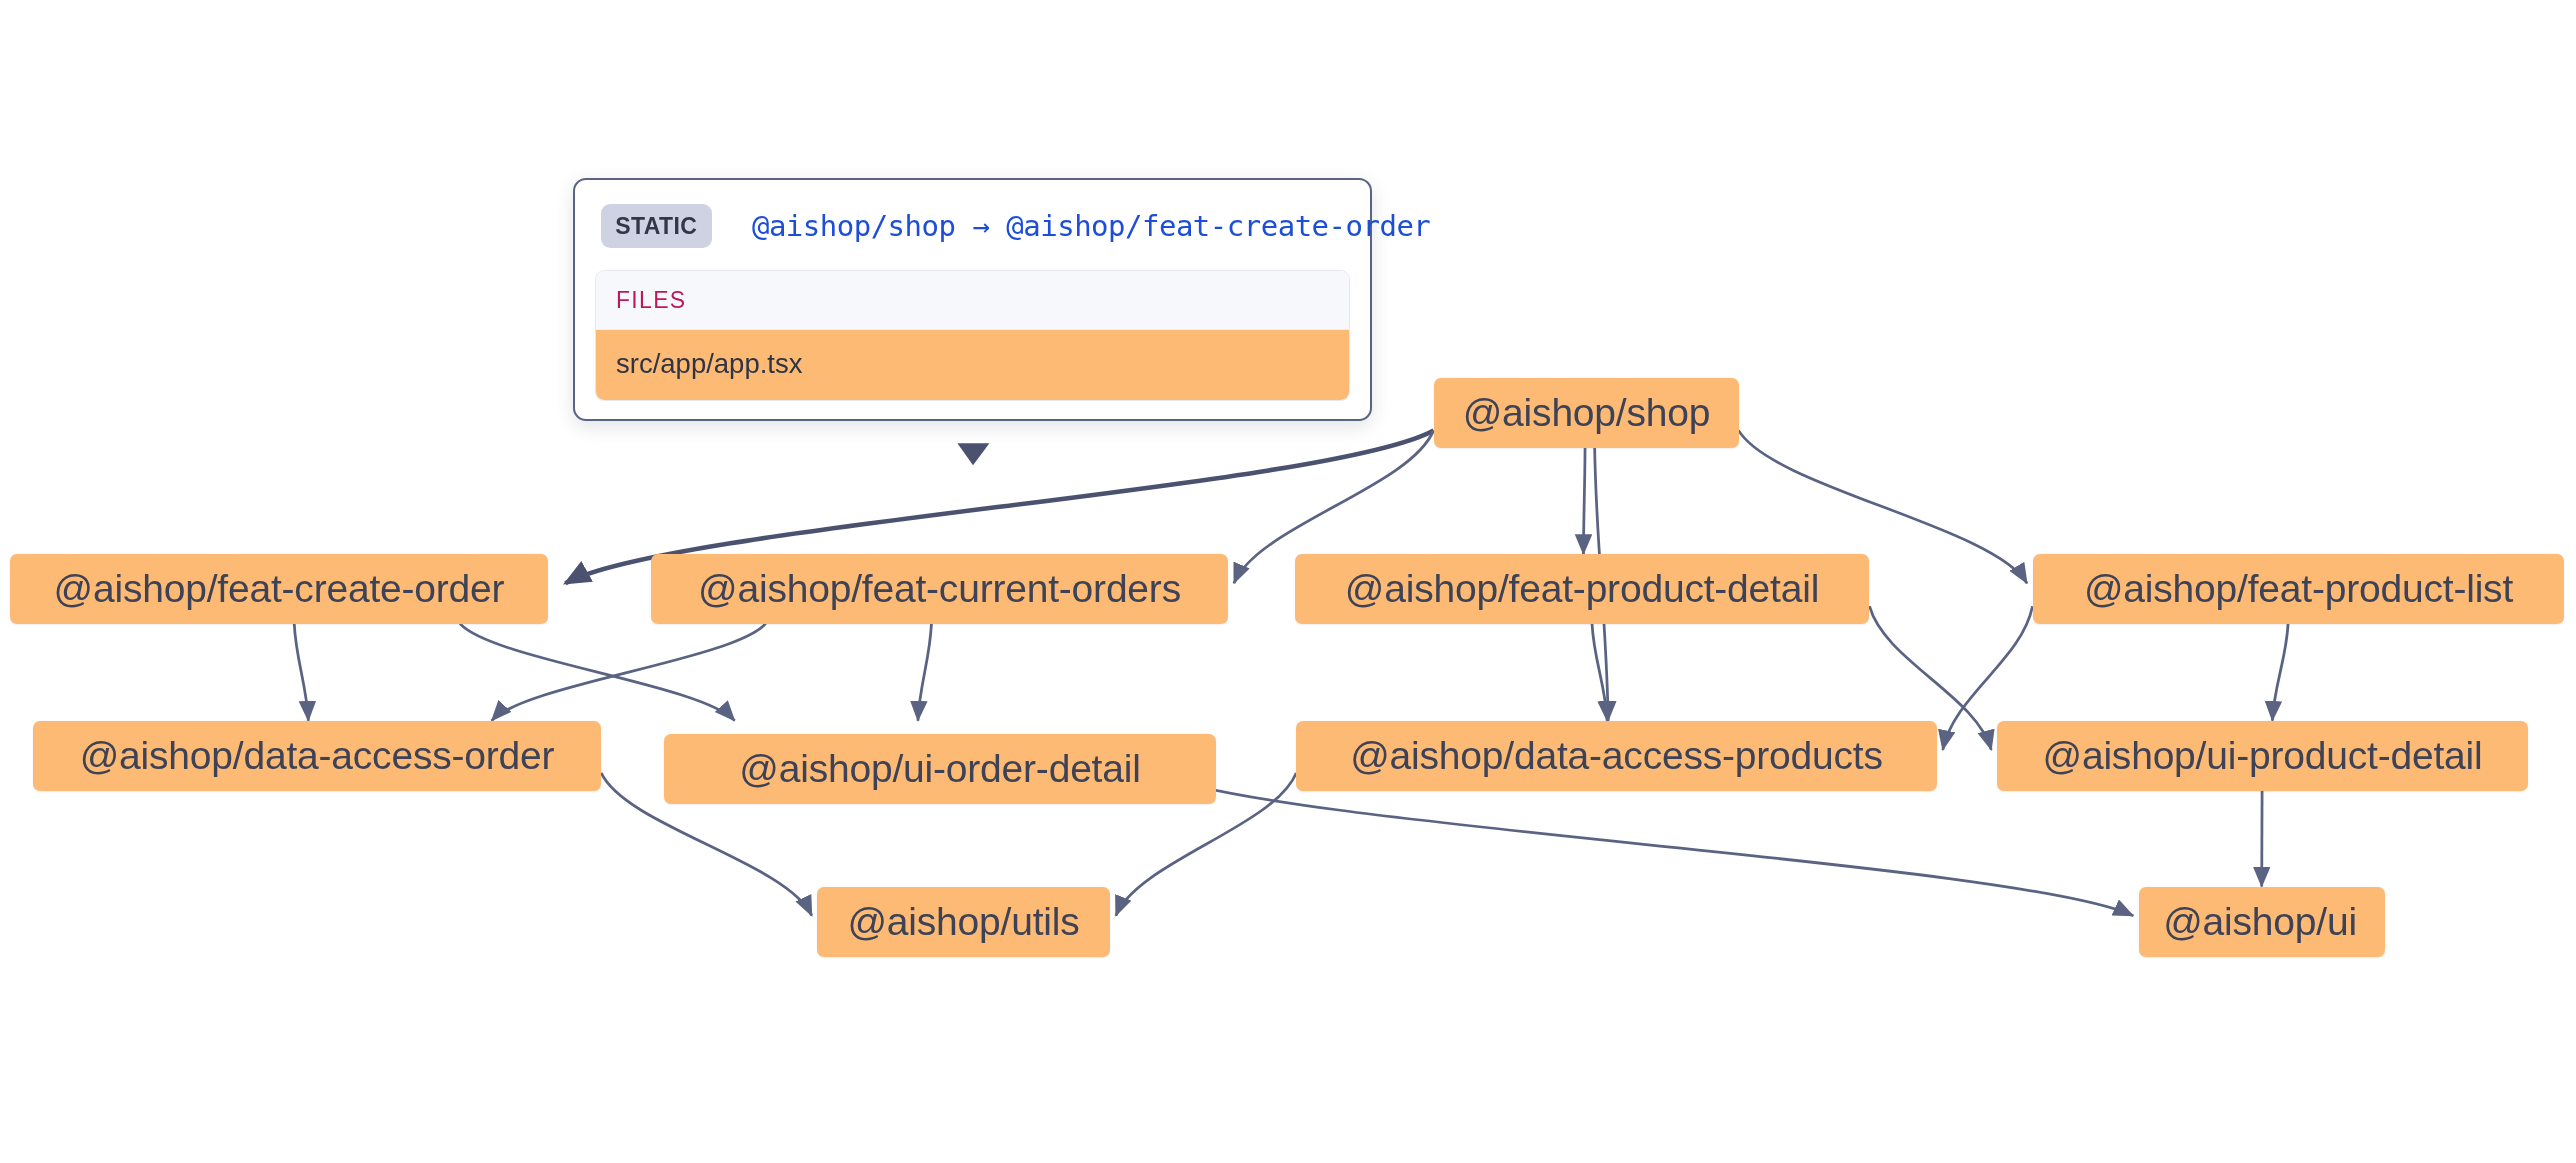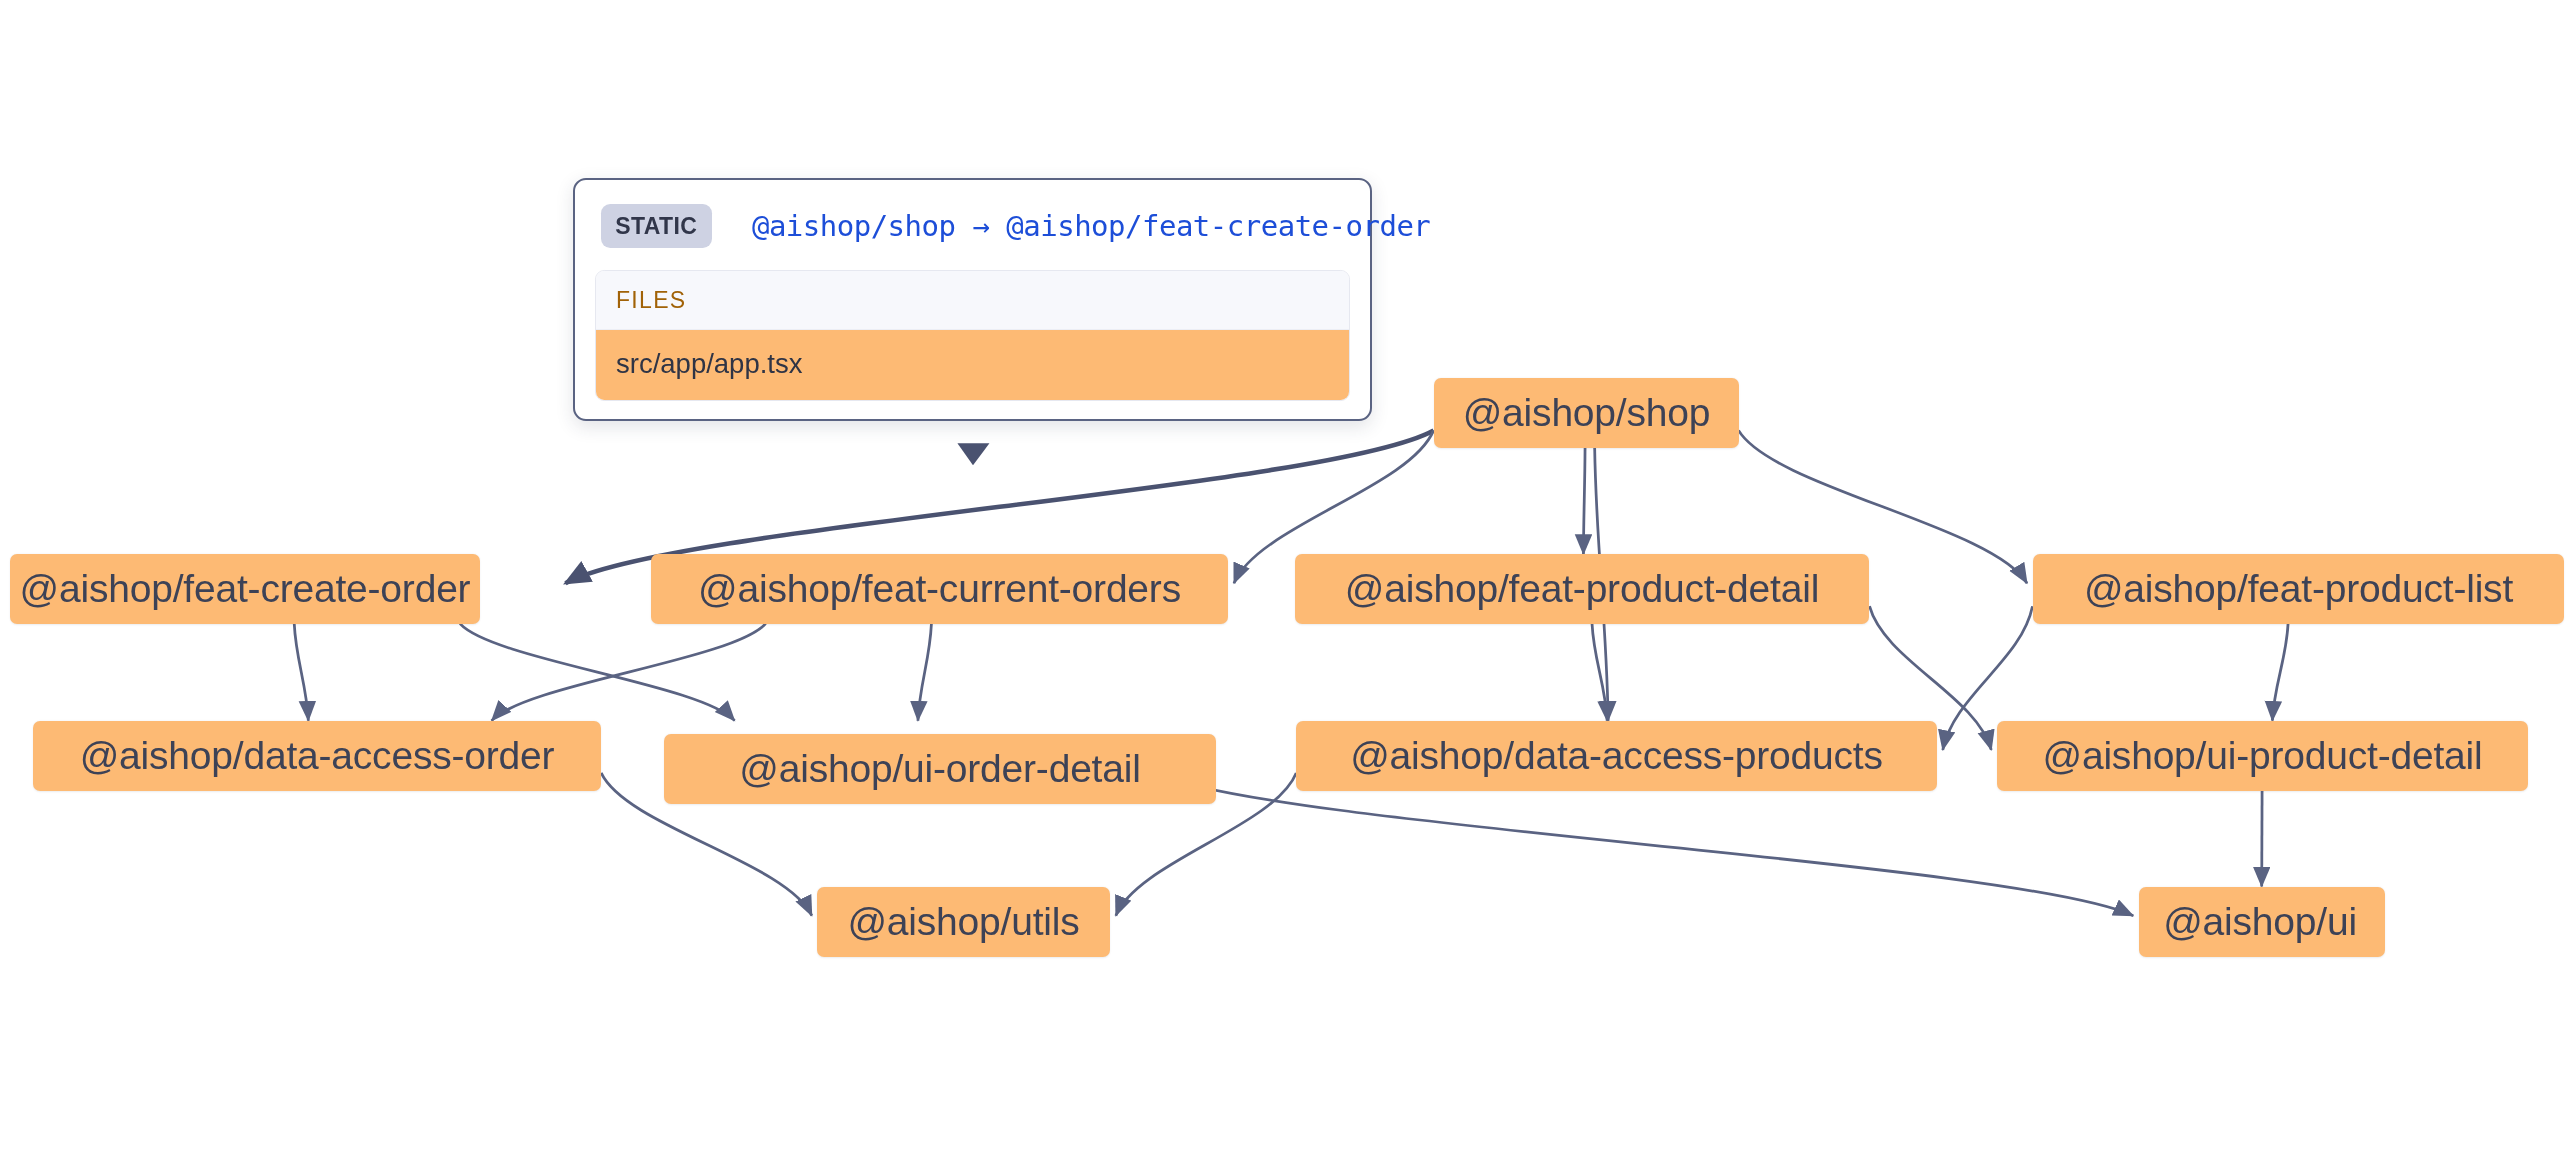--- a/index.html
+++ b/index.html
@@ -75,21 +75,21 @@
   #files-panel {
     margin-top: 22px;
     border: 1.8px solid #e6e8f0;
     border-radius: 9.2px;
     overflow: hidden;
     background: #ffffff;
   }
   #files-header {
     background: #f7f8fc;
     border-bottom: 1.8px solid #eceef5;
-    color: #a16207;
+    color: #be185d;
     font-size: 23px;
     letter-spacing: 1.3px;
     padding: 16.5px 20px 14.7px 20px;
   }
   .file-row {
     color: #2f3445;
     font-size: 27.5px;
     padding: 18.3px 20px 20px 20px;
     background: #fdba74;
   }
@@ -127,21 +127,21 @@
         <path d="M 1260 844 C 1388.28 902.47, 2200.72 941.45, 2329 999.92" stroke="#5a6382" stroke-width="3" marker-end="url(#arrow)"></path>
         <path d="M 2469.72 863 C 2469.6672 902.375, 2469.3328 928.625, 2469.28 968" stroke="#5a6382" stroke-width="3" marker-end="url(#arrow)"></path>
         <path d="M 1045 484 L 1080 484 L 1062 508 z" fill="#4a5270" stroke="none"></path>
       </g>
   </svg>
 
   <div id="nodes-layer">
       <div class="node" style="left: 1434px; top: 378px; width: 305px;">
         <span>@aishop/shop</span>
       </div>
-      <div class="node" style="left: 10px; top: 554px; width: 470px;">
+      <div class="node" style="left: 10px; top: 554px; width: 538px;">
         <span>@aishop/feat-create-order</span>
       </div>
       <div class="node" style="left: 651px; top: 554px; width: 577px;">
         <span>@aishop/feat-current-orders</span>
       </div>
       <div class="node" style="left: 1295px; top: 554px; width: 574px;">
         <span>@aishop/feat-product-detail</span>
       </div>
       <div class="node" style="left: 2033px; top: 554px; width: 531px;">
         <span>@aishop/feat-product-list</span>

